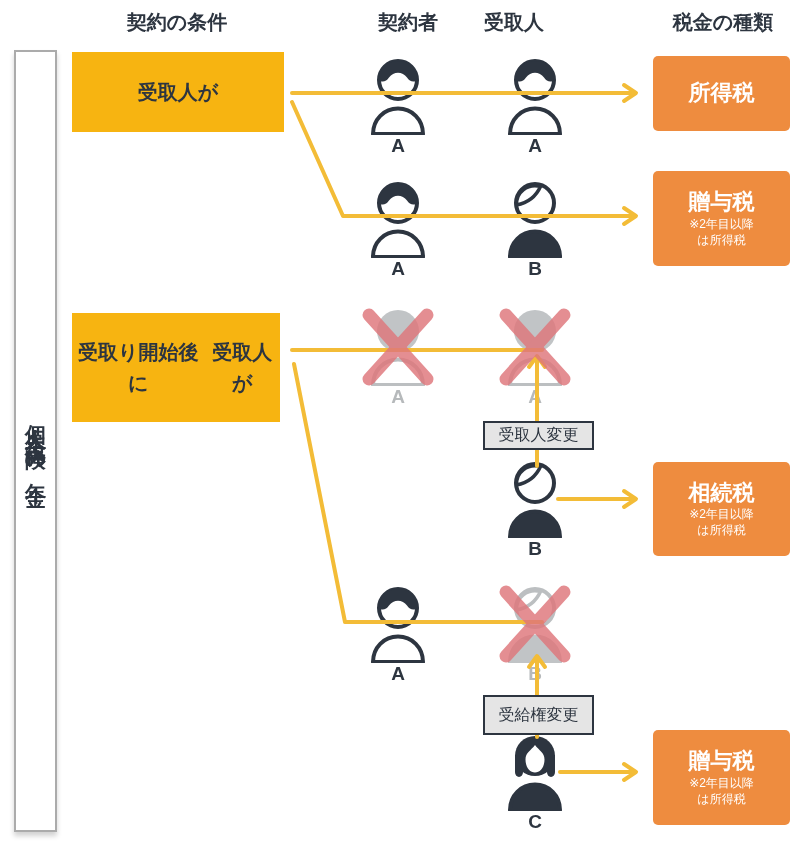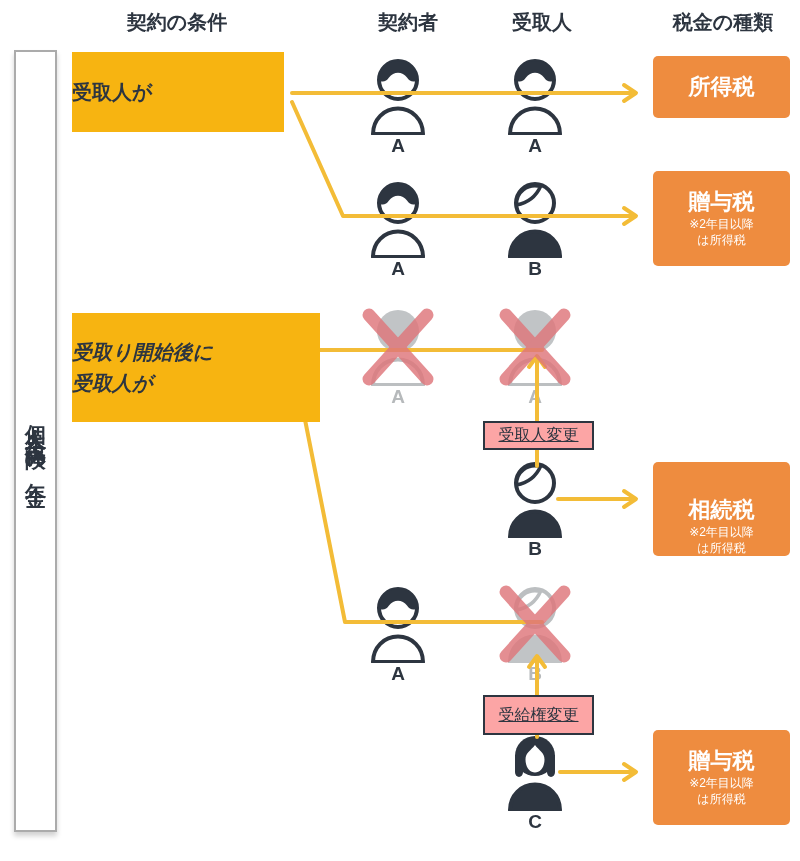--- a/index.html
+++ b/index.html
@@ -4,51 +4,51 @@
 <style>
   html,body{margin:0;padding:0;background:#fff;}
   .canvas{position:relative;width:800px;height:861px;background:#ffffff;overflow:hidden;
           font-family:"Liberation Sans","DejaVu Sans",sans-serif;color:#2d3540;}
   .hdr{position:absolute;top:9px;transform:translateX(-50%);font-size:20px;font-weight:700;
        white-space:nowrap;z-index:3;}
   .sidebox{position:absolute;left:14px;top:50px;width:43px;height:782px;box-sizing:border-box;
            border:2px solid #ababab;background:#fff;display:flex;align-items:center;justify-content:center;
            box-shadow:0 4px 5px rgba(0,0,0,.18);z-index:3;}
   .sidebox span{writing-mode:vertical-rl;font-size:21px;font-weight:700;letter-spacing:5px;white-space:nowrap;}
-  .condbox{position:absolute;background:#f7b411;display:flex;flex-direction:column;align-items:flex-start;
+  .condbox{position:absolute;background:#f7b411;display:flex;flex-direction:row;align-items:center;
            justify-content:center;font-size:20px;font-weight:700;line-height:1.55;text-align:center;z-index:3;}
   #cond1{left:72px;top:52px;width:212px;height:80px;}
-  #cond2{left:72px;top:313px;width:248px;height:109px;font-style:italic;}
+  #cond2{left:72px;top:313px;width:208px;height:109px;}
   .taxbox{position:absolute;left:653px;width:137px;background:#ee8c3f;color:#fff;border-radius:5px;
           display:flex;flex-direction:column;align-items:center;justify-content:center;text-align:center;z-index:3;}
   .taxbox .t{font-size:22px;font-weight:700;line-height:1.2;}
   .taxbox .n{font-size:12px;line-height:1.35;}
-  #tax1{top:56px;height:62px;}
+  #tax1{top:56px;height:75px;}
   #tax2{top:171px;height:95px;}
-  #tax3{top:462px;height:94px;justify-content:flex-end;}
+  #tax3{top:462px;height:94px;}
   #tax4{top:730px;height:95px;}
-  .changebox{position:absolute;left:483px;width:111px;box-sizing:border-box;background:#fca5a5;
+  .changebox{position:absolute;left:483px;width:111px;box-sizing:border-box;background:#e5e5e5;
              border:2px solid #2d3540;display:flex;align-items:center;justify-content:center;
-             font-size:16px;z-index:5;text-decoration:underline;}
+             font-size:16px;z-index:5;}
   #chg1{top:421px;height:29px;}
   #chg2{top:695px;height:40px;}
   .person{position:absolute;width:72px;display:flex;flex-direction:column;align-items:center;z-index:1;}
   .person .lbl{font-size:19px;font-weight:700;margin-top:1px;line-height:1;}
   .person.gray .lbl{color:#b6b9bb;}
   #lines{position:absolute;left:0;top:0;z-index:2;pointer-events:none;}
   .xmark{position:absolute;z-index:4;pointer-events:none;}
 </style>
 </head>
 <body>
 
 <div class="canvas">
 
   <div class="hdr" style="left:177px">契約の条件</div>
   <div class="hdr" style="left:408px">契約者</div>
-  <div class="hdr" style="left:542px">受取人</div>
+  <div class="hdr" style="left:514px">受取人</div>
   <div class="hdr" style="left:723px">税金の種類</div>
 
   <div class="sidebox">
     <span>個人年金保険の年金</span>
   </div>
 
   <div class="condbox" id="cond1">
     <span>受取人が</span>
   </div>
   <div class="condbox" id="cond2">

